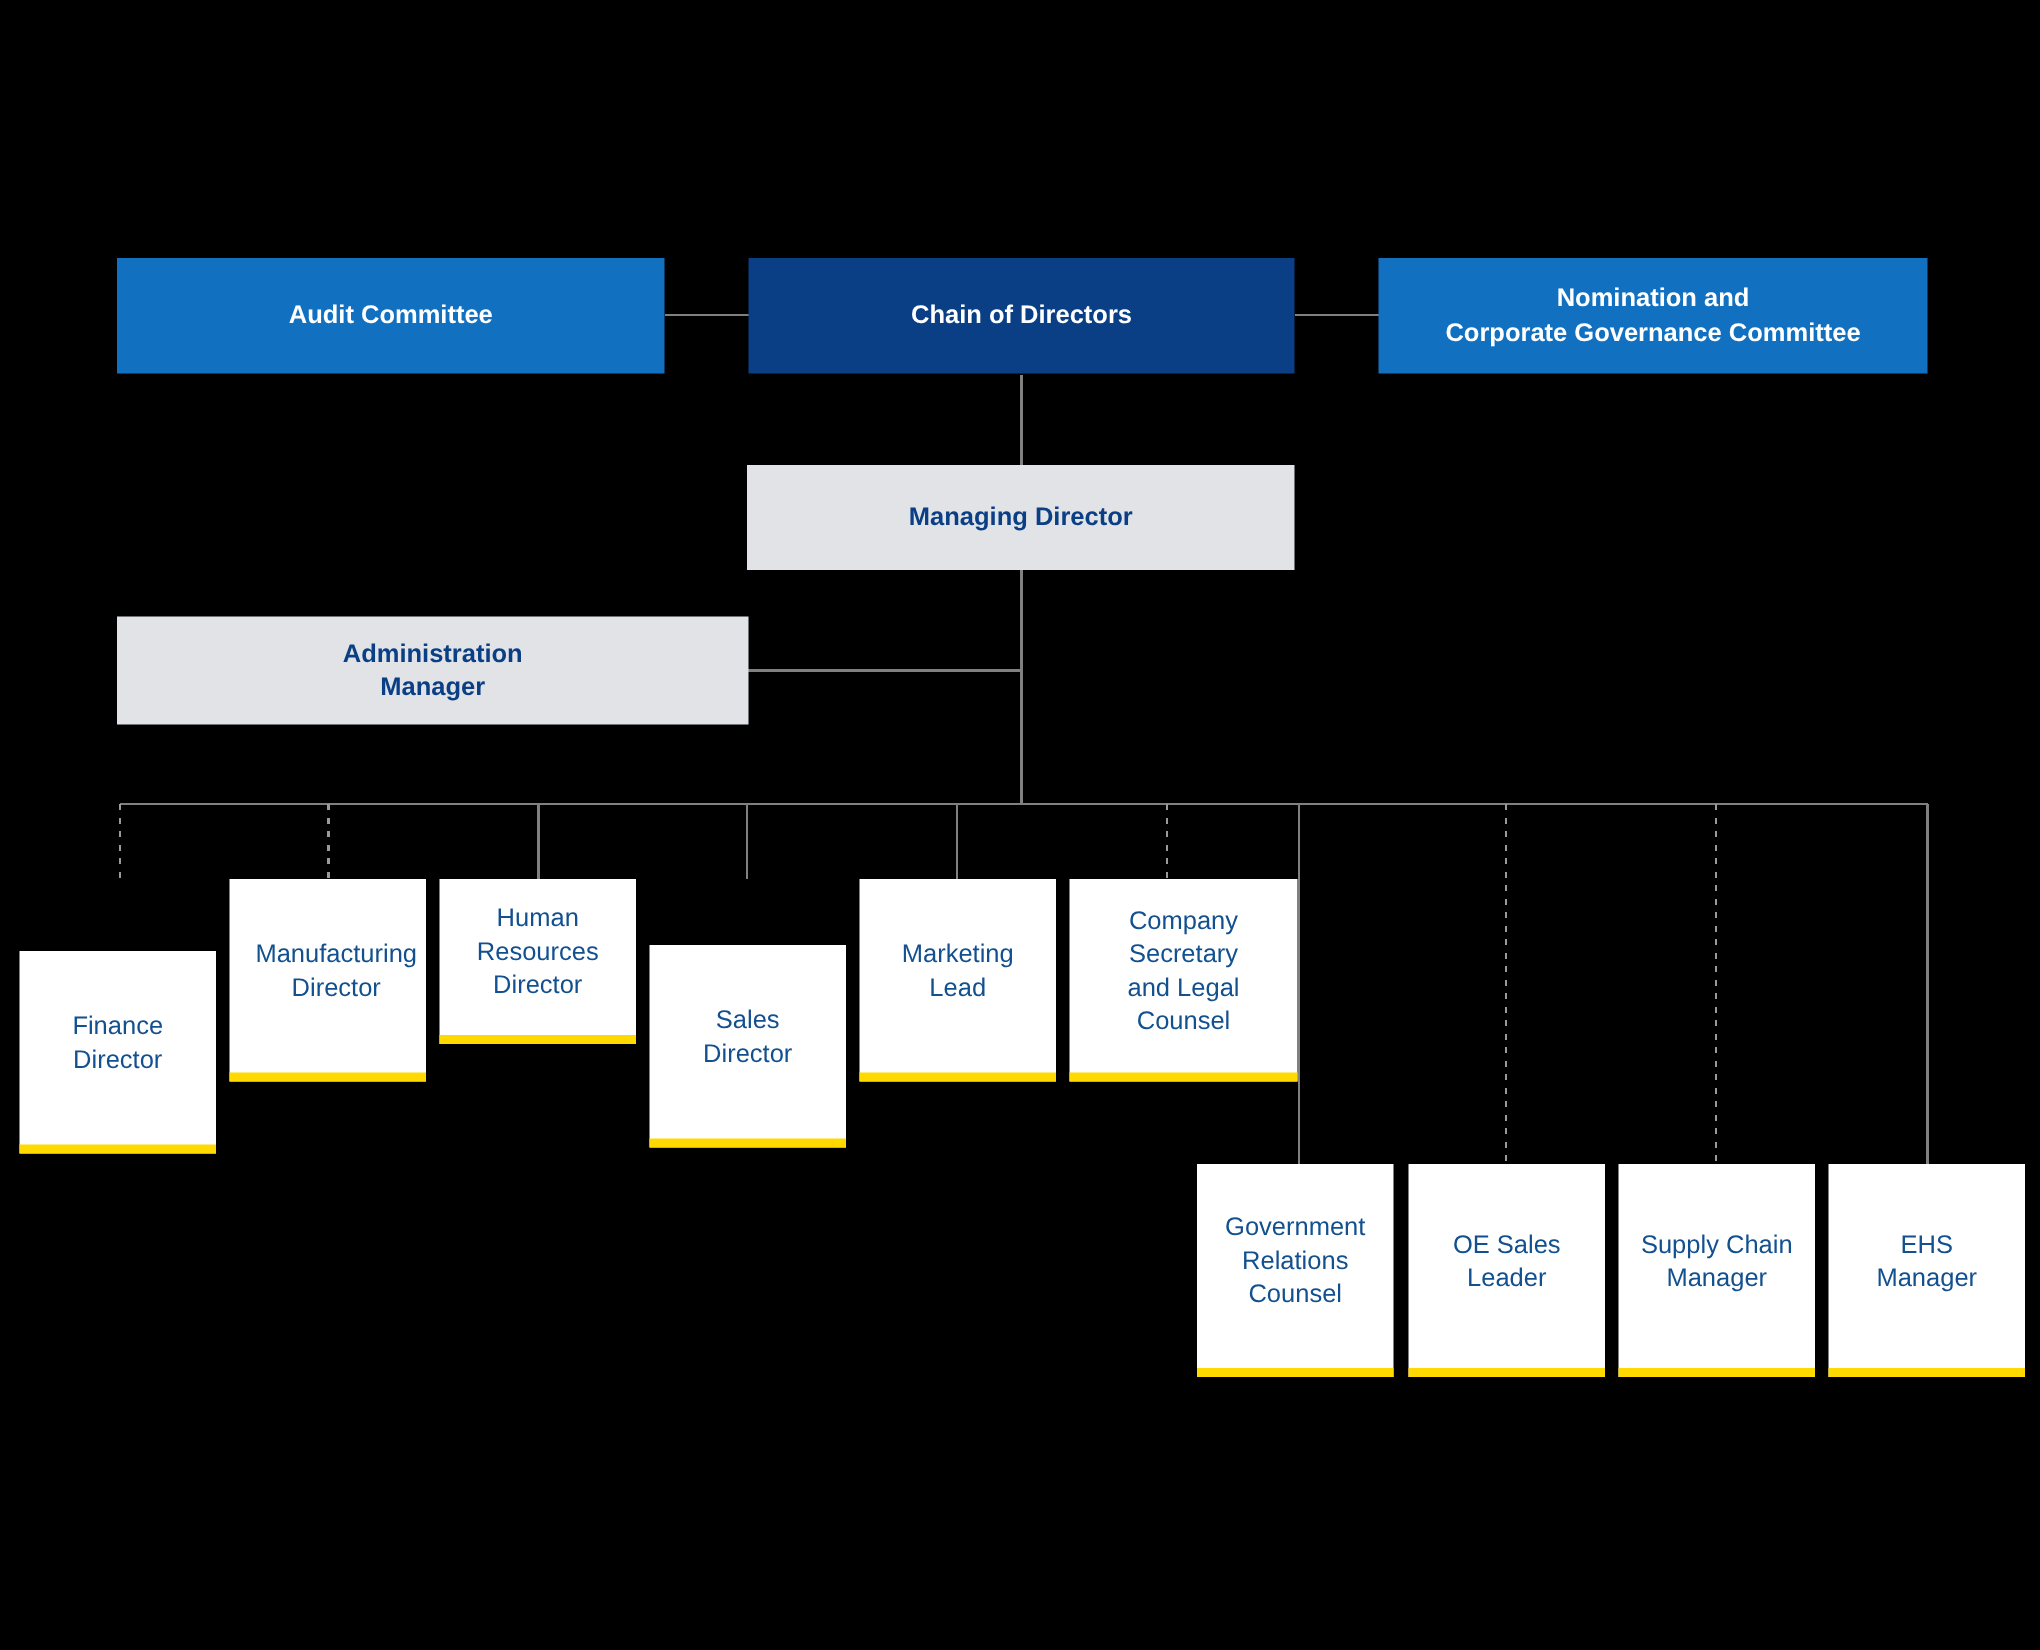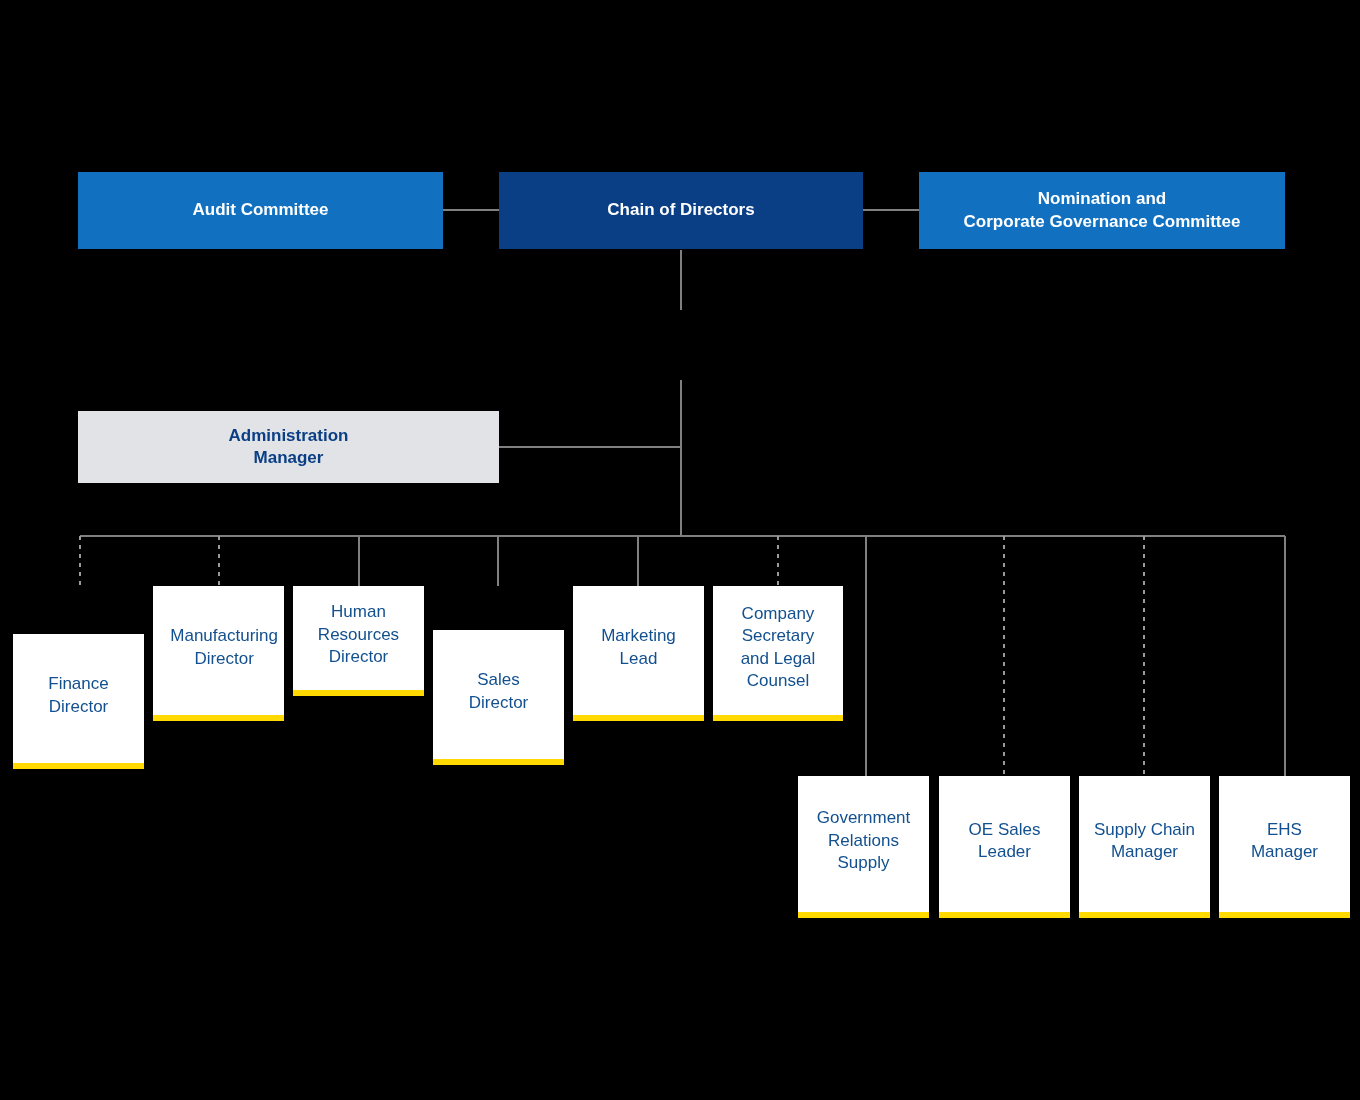--- a/index.html
+++ b/index.html
@@ -121,20 +121,23 @@
 
   <div class="node gov dark" style="left:499px; top:172px; width:364px; height:77px;">
     <span class="node-label">Chain of Directors</span>
   </div>
 
   <div class="node gov mid" style="left:919px; top:172px; width:366px; height:77px;">
     <span class="node-label">Nomination and
 Corporate Governance Committee</span>
   </div>
 
+  <div class="node grey" style="left:498px; top:310px; width:365px; height:70px;">
+    <span class="node-label">Managing Director</span>
+  </div>
 
   <div class="node grey" style="left:78px; top:411px; width:421px; height:72px;">
     <span class="node-label">Administration
 Manager</span>
   </div>
 
   <div class="node card" style="left:13px; top:586px; width:131px; height:135px;margin-top:48px;">
     <span class="node-label">Finance
 Director</span>
   </div>
@@ -153,31 +156,31 @@
   <div class="node card" style="left:433px; top:586px; width:131px; height:135px;margin-top:44px;">
     <span class="node-label">Sales
 Director</span>
   </div>
 
   <div class="node card" style="left:573px; top:586px; width:131px; height:135px;">
     <span class="node-label">Marketing
 Lead</span>
   </div>
 
-  <div class="node card" style="left:713px; top:586px; width:130px; height:135px;">
+  <div class="node card" style="left:713px; top:586px; width:152px; height:135px;">
     <span class="node-label">Company
 Secretary
 and Legal
 Counsel</span>
   </div>
 
   <div class="node card" style="left:798px; top:776px; width:131px; height:142px;">
     <span class="node-label">Government
 Relations
-Supply</span>
+Counsel</span>
   </div>
 
   <div class="node card" style="left:939px; top:776px; width:131px; height:142px;">
     <span class="node-label">OE Sales
 Leader</span>
   </div>
 
   <div class="node card" style="left:1079px; top:776px; width:131px; height:142px;">
     <span class="node-label">Supply Chain
 Manager</span>

